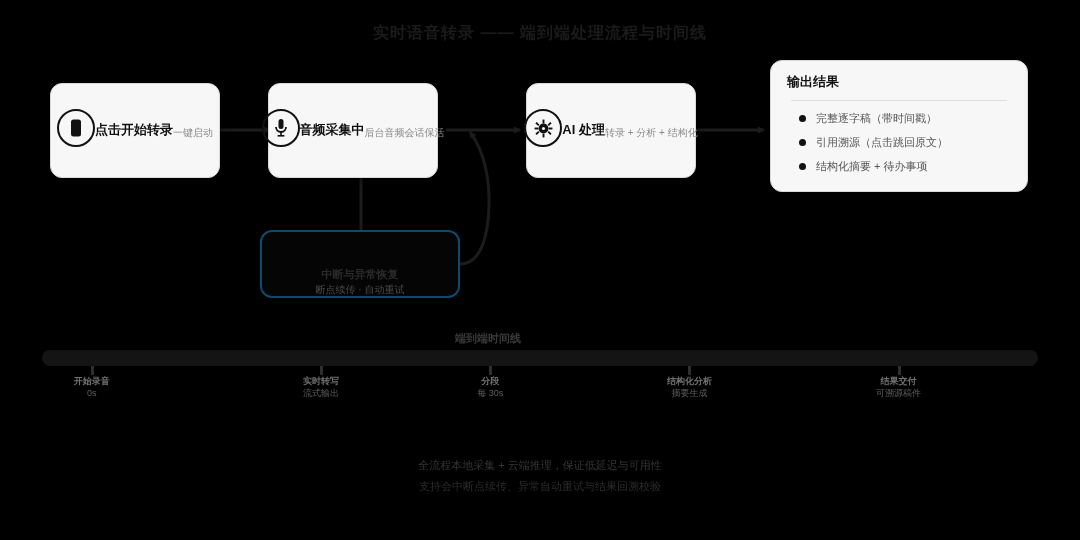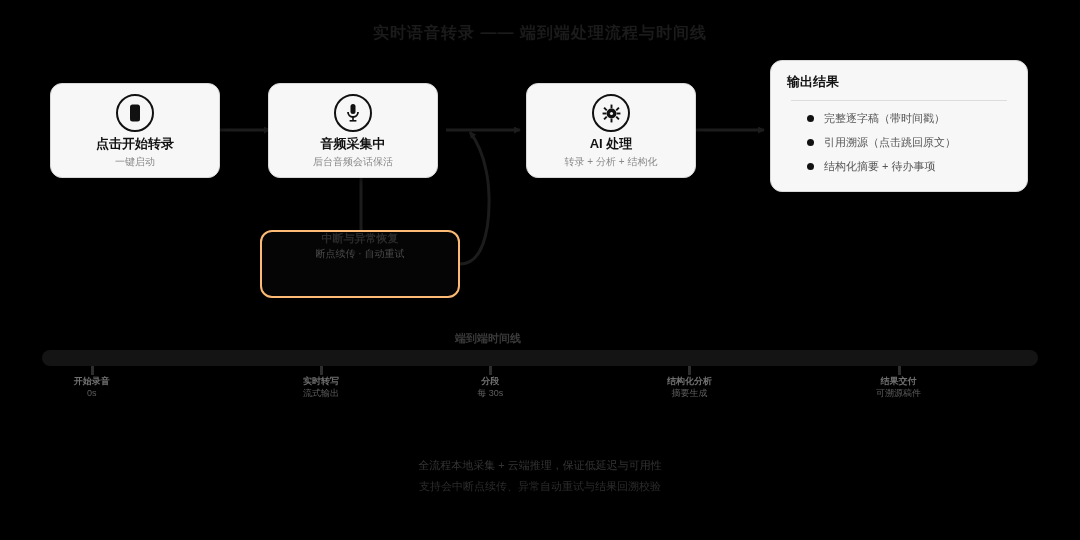--- a/index.html
+++ b/index.html
@@ -44,21 +44,21 @@
     border: 1px solid #d8d8d8;
     border-radius: 12px;
     box-shadow: 0 2px 6px rgba(0,0,0,0.55);
     box-sizing: border-box;
   }
   .card-step {
     width: 170px;
     height: 95px;
     top: 83px;
     display: flex;
-    flex-direction: column;
+    flex-direction: row;
     align-items: center;
     justify-content: center;
     text-align: right;
   }
   #card-1 { left: 50px; }
   #card-2 { left: 268px; }
   #card-3 { left: 526px; }
 
   .icon-circle {
     width: 34px;
@@ -103,21 +103,21 @@
     color: #111111;
     margin-bottom: 9px;
   }
   .out-rule {
     height: 1px;
     background: #dddddd;
     margin: 0 4px 10px 4px;
   }
   .out-list {
     list-style: none;
-    margin: 8px;
+    margin: 0;
     padding: 0 0 0 12px;
     text-align: right;
   }
   .out-list li {
     display: flex;
     align-items: center;
     font-size: 11px;
     color: #555555;
     margin-bottom: 9px;
     white-space: nowrap;
@@ -131,28 +131,28 @@
     flex: none;
   }
 
   
   #fallback-box {
     position: absolute;
     left: 260px;
     top: 230px;
     width: 200px;
     height: 68px;
-    border: 2px solid #fdba74;
+    border: 2px solid #0c4a6e;
     border-radius: 12px;
     background: #050505;
     box-sizing: border-box;
     display: flex;
     flex-direction: column;
     align-items: center;
-    justify-content: flex-start;
+    justify-content: flex-end;
   }
   .fb-title {
     font-size: 11px;
     font-weight: bold;
     color: #2a2a2a;
     line-height: 1.2;
     white-space: nowrap;
   }
   .fb-sub {
     font-size: 10px;

